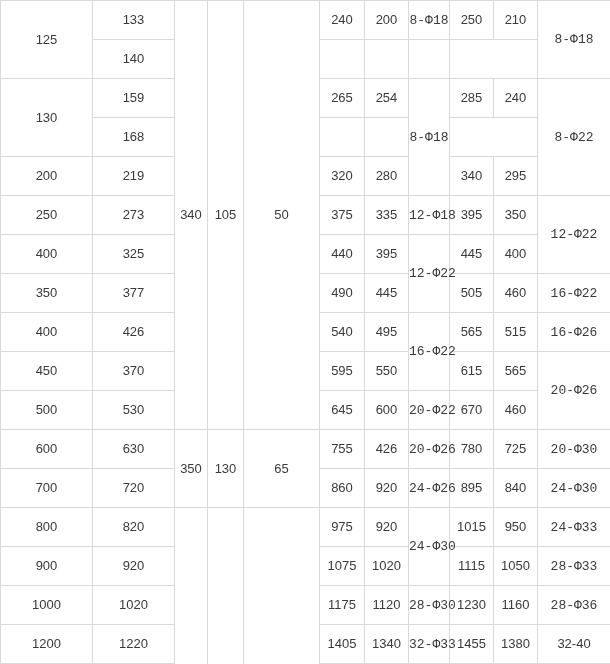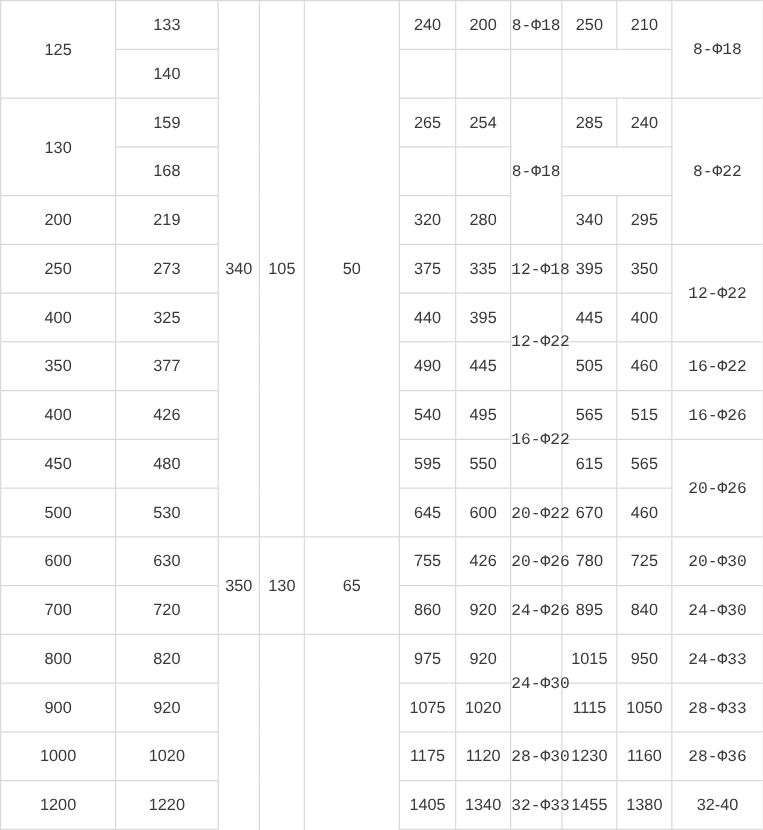--- a/index.html
+++ b/index.html
@@ -144,21 +144,21 @@
           <td>426</td>
           <td>540</td>
           <td>495</td>
           <td rowspan="2"><span class="phi">16-Φ22</span></td>
           <td>565</td>
           <td>515</td>
           <td><span class="phi">16-Φ26</span></td>
         </tr>
         <tr style="height: 39px;">
           <td>450</td>
-          <td>480</td>
+          <td>370</td>
           <td>595</td>
           <td>550</td>
           <td>615</td>
           <td>565</td>
           <td rowspan="2"><span class="phi">20-Φ26</span></td>
         </tr>
         <tr style="height: 39px;">
           <td>500</td>
           <td>530</td>
           <td>645</td>

